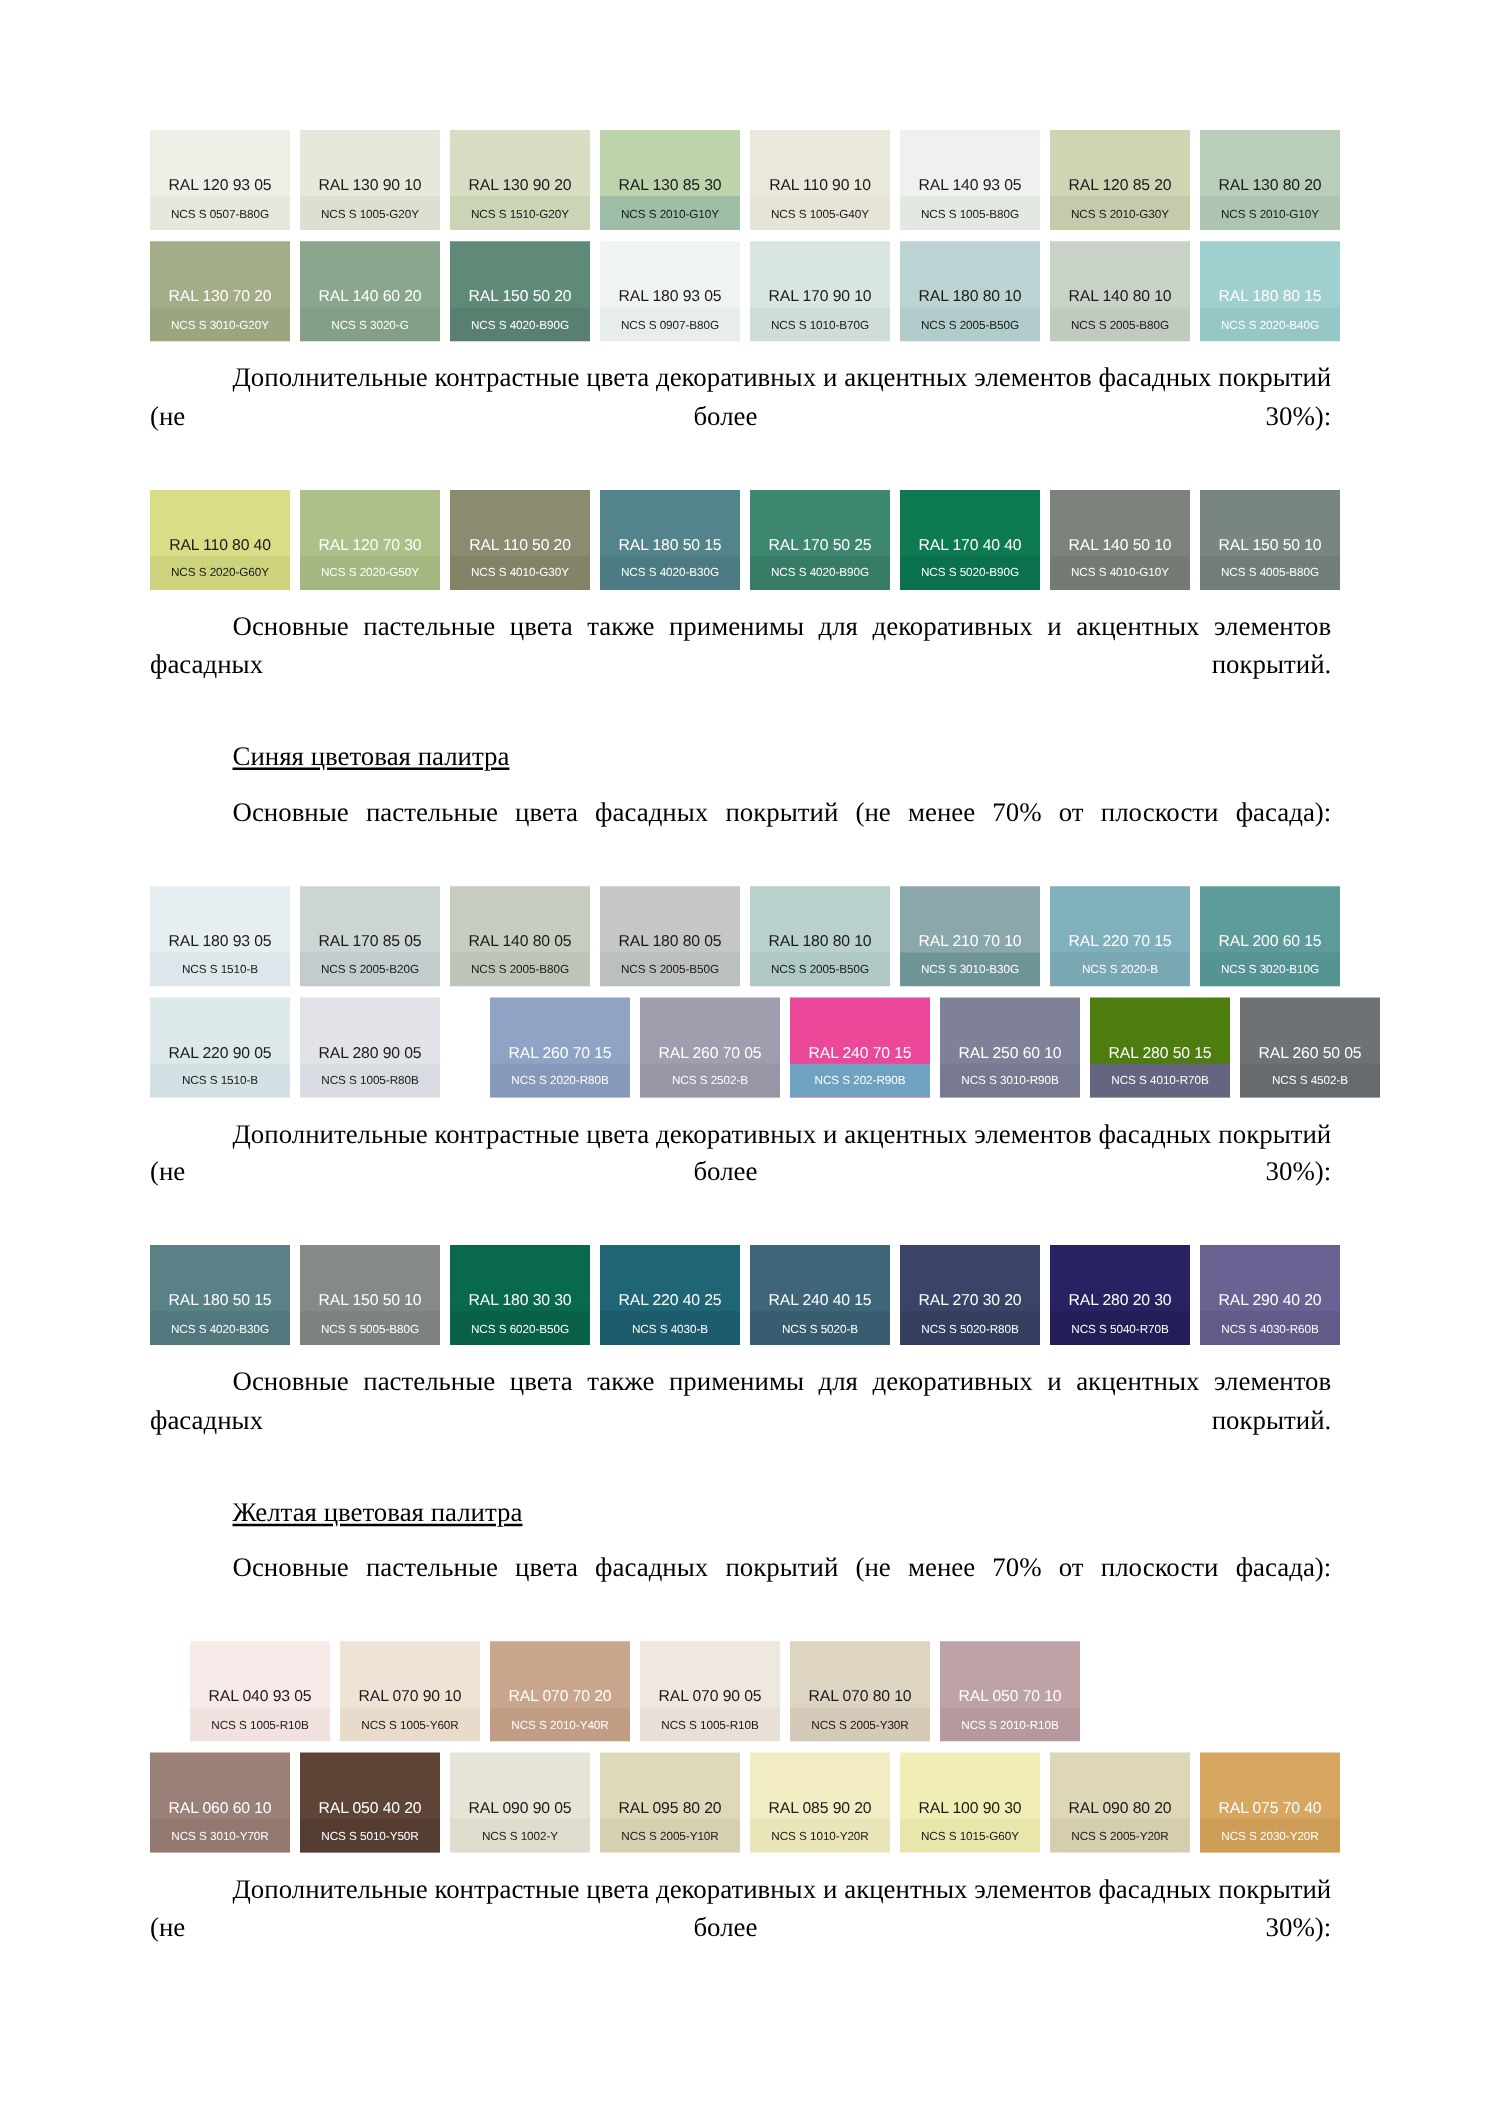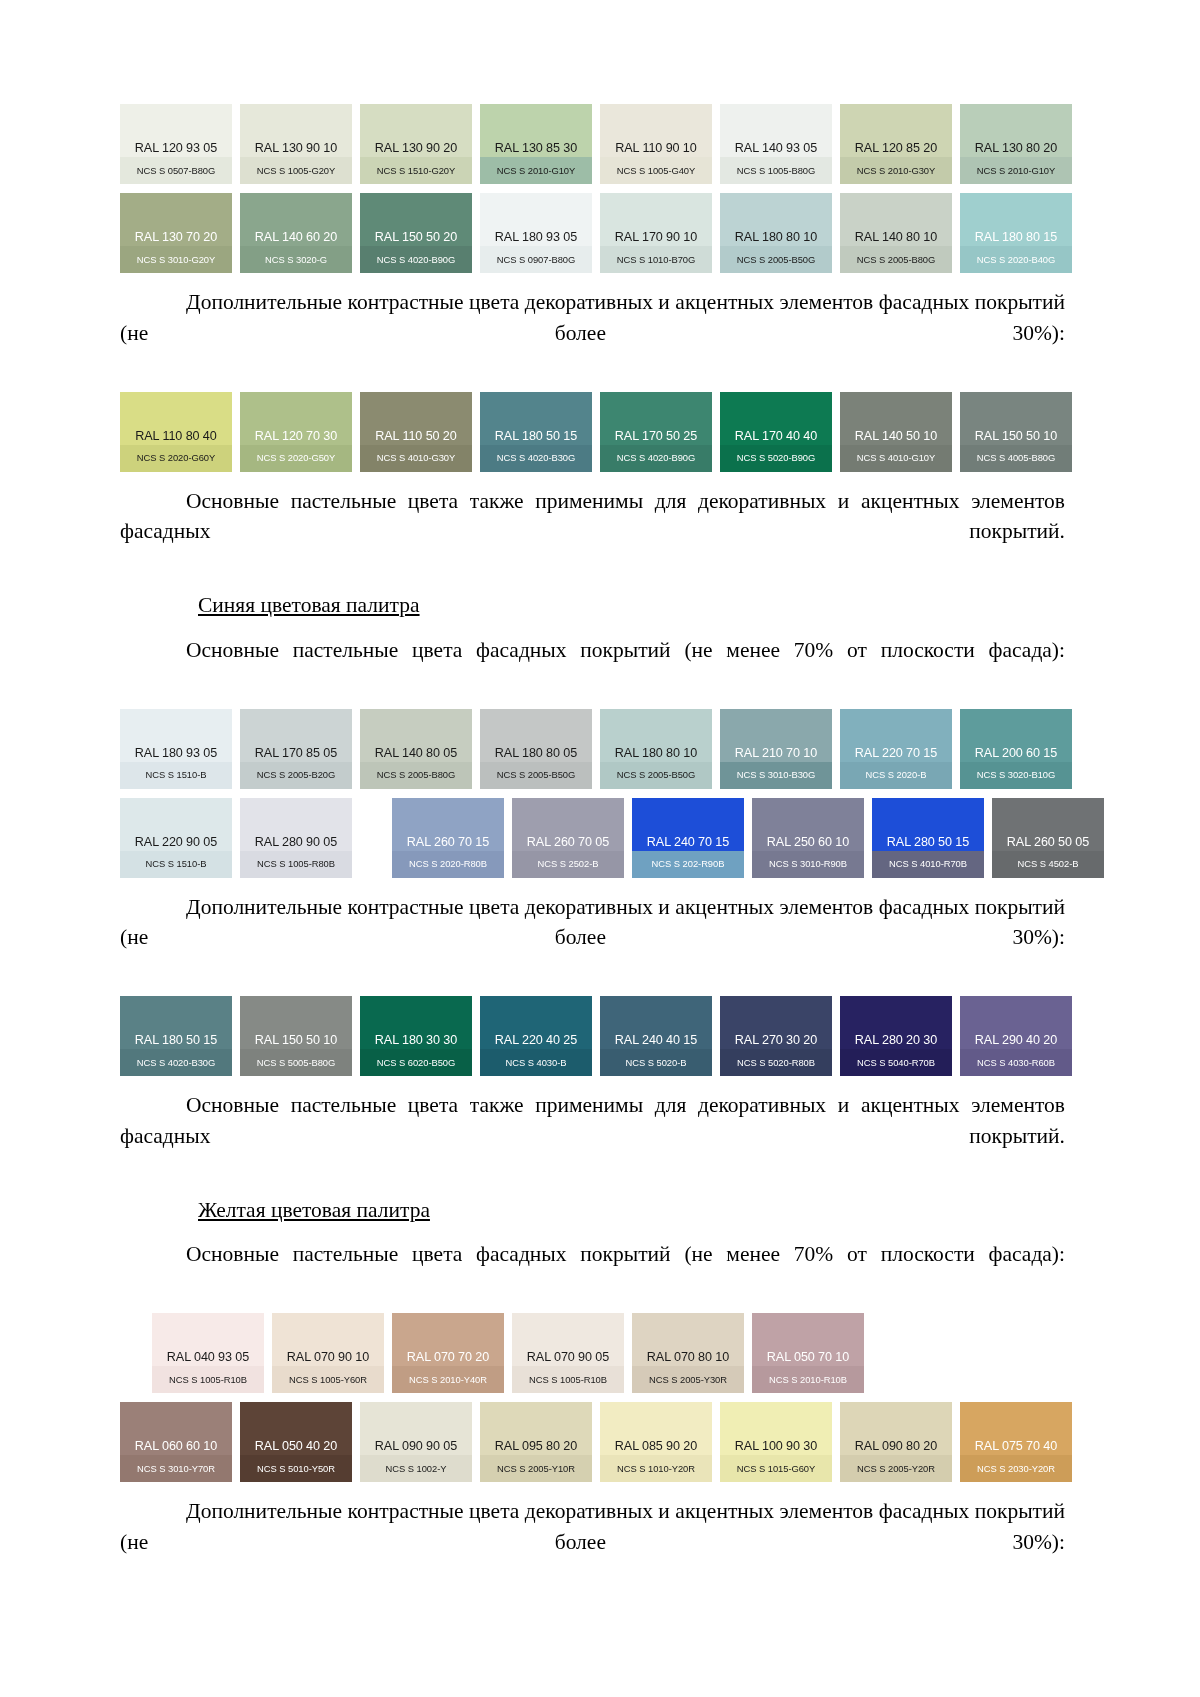--- a/index.html
+++ b/index.html
@@ -48,21 +48,20 @@
   .subhead {
     font-size: 21.5px;
     line-height: 1.42;
     text-indent: 66px;
     margin: 0;
     padding: 0;
   }
   .subhead span.u {
     text-decoration: underline;
     text-underline-offset: 2px;
-    margin-left: 12px;
   }
   .sub-wrap { margin-top: 13px; margin-bottom: 11px; }
 
   
   .j { text-align: justify; }
   .j::after {
     content: "";
     display: inline-block;
     width: 100%;
   }
@@ -336,31 +335,31 @@
           <div class="swatch tall light-text" style="background: rgb(143, 163, 196); margin-left: 32px;">
             <div class="band" style="background: rgb(134, 153, 187);"></div>
             <div class="ral">RAL 260 70 15</div>
             <div class="ncs">NCS S 2020-R80B</div>
           </div>
           <div class="swatch tall light-text" style="background: rgb(158, 158, 174);">
             <div class="band" style="background: rgb(150, 150, 166);"></div>
             <div class="ral">RAL 260 70 05</div>
             <div class="ncs">NCS S 2502-B</div>
           </div>
-          <div class="swatch tall light-text" style="background: #1d4ed8;">
+          <div class="swatch tall light-text" style="background: #ec4899;">
             <div class="band" style="background: rgb(111, 161, 193);"></div>
             <div class="ral">RAL 240 70 15</div>
             <div class="ncs">NCS S 202-R90B</div>
           </div>
           <div class="swatch tall light-text" style="background: rgb(127, 129, 153);">
             <div class="band" style="background: rgb(119, 121, 145);"></div>
             <div class="ral">RAL 250 60 10</div>
             <div class="ncs">NCS S 3010-R90B</div>
           </div>
-          <div class="swatch tall light-text" style="background: #1d4ed8; justify-content: flex-end;">
+          <div class="swatch tall light-text" style="background: #4d7c0f; justify-content: flex-end;">
             <div class="band" style="background: rgb(100, 102, 129);"></div>
             <div class="ral">RAL 280 50 15</div>
             <div class="ncs">NCS S 4010-R70B</div>
           </div>
           <div class="swatch tall light-text" style="background: rgb(111, 114, 116);">
             <div class="band" style="background: rgb(103, 106, 108);"></div>
             <div class="ral">RAL 260 50 05</div>
             <div class="ncs">NCS S 4502-B</div>
           </div>
         </div>

